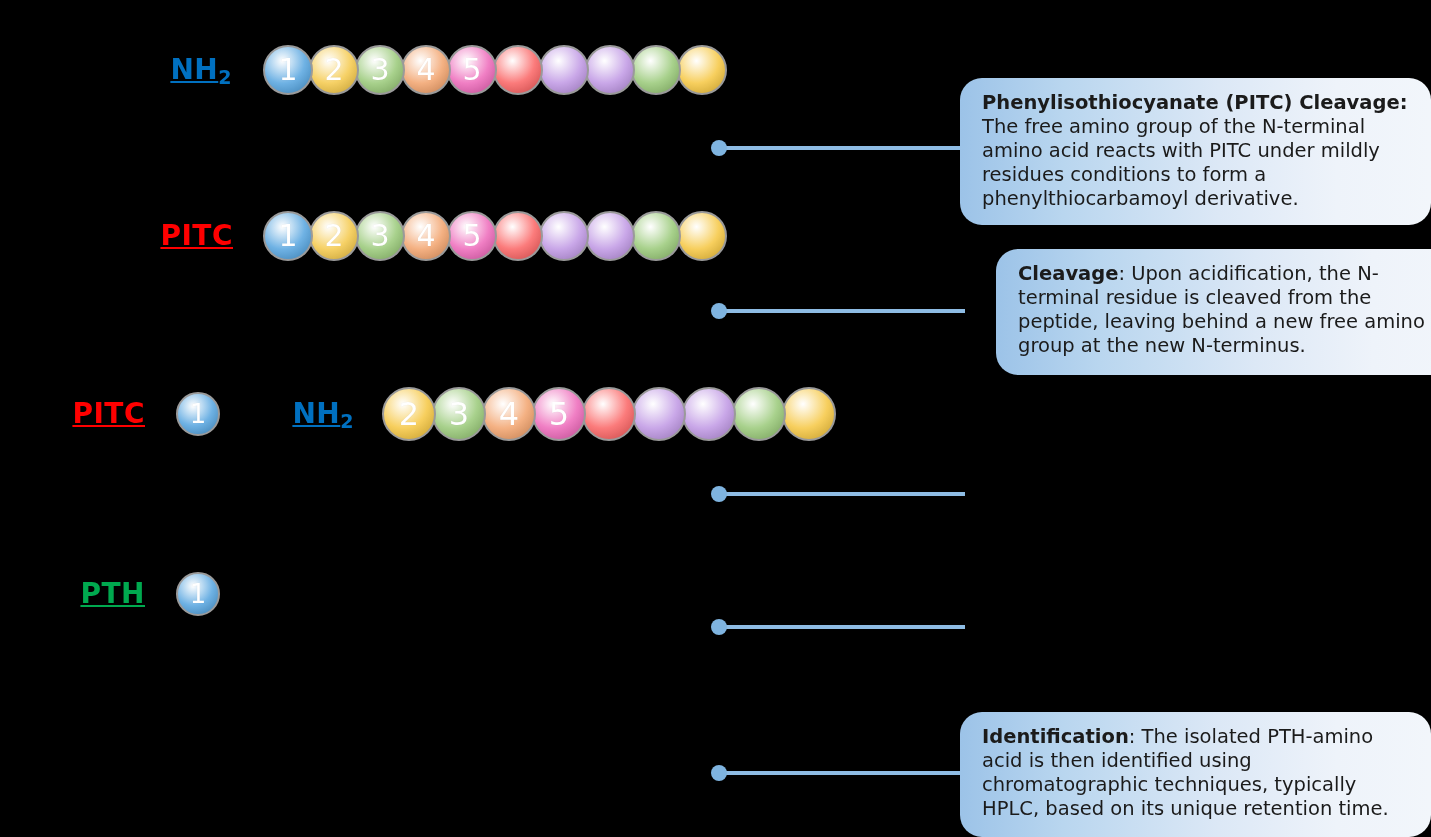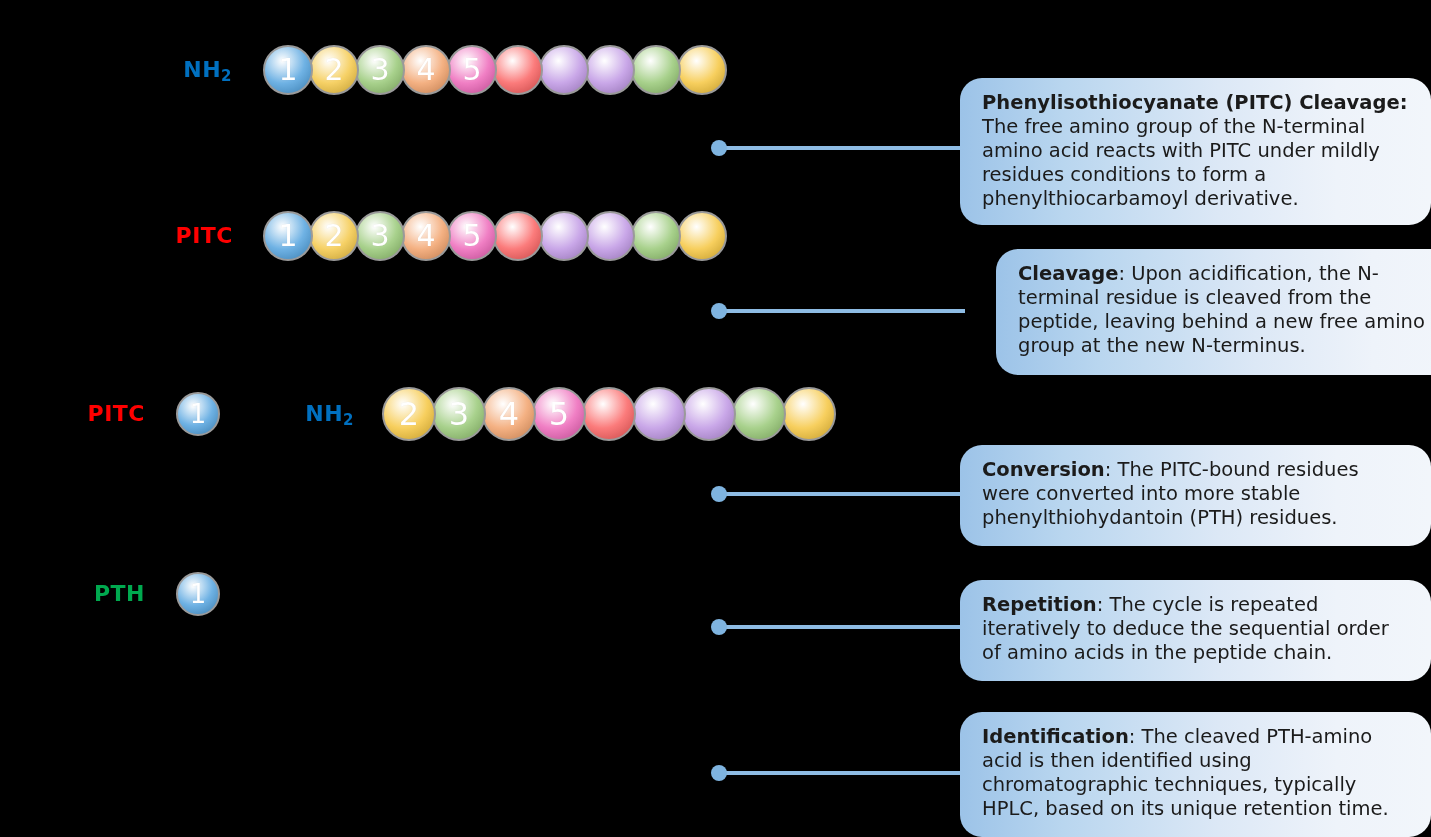--- a/index.html
+++ b/index.html
@@ -25,24 +25,25 @@
     position: absolute;
     left: 0;
     width: 950px;
     height: 0;
   }
 
   .tag {
     position: absolute;
     transform: translate(-100%, -50%);
     font-weight: bold;
-    font-size: 22px;
+    font-size: 28px;
     letter-spacing: 0.5px;
     white-space: nowrap;
     line-height: 1;
+    text-decoration: underline;
   }
   .tag sub {
     font-size: 0.68em;
     vertical-align: baseline;
     position: relative;
     top: 0.28em;
     font-weight: bold;
   }
 
   .chain {
@@ -227,20 +228,18 @@
       </div>
     </div>
     <div class="connector" style="left: 719px; top: 148px; width: 246px; background: rgb(142, 188, 228);"></div>
     <div class="connector-dot" style="left: 719px; top: 148px; background: rgb(127, 180, 224);"></div>
     <div class="callout" style="left: 960px; top: 78px; width: 471px; min-height: 143px;"><span class="lead">Phenylisothiocyanate (PITC) Cleavage:</span><span> The free amino group of the N-terminal amino acid reacts with PITC under mildly residues conditions to form a phenylthiocarbamoyl derivative.</span></div>
     <div class="connector" style="left: 719px; top: 311px; width: 246px; background: rgb(142, 188, 228);"></div>
     <div class="connector-dot" style="left: 719px; top: 311px; background: rgb(127, 180, 224);"></div>
     <div class="callout" style="left: 996px; top: 249px; width: 471px; min-height: 126px;"><span class="lead">Cleavage</span><span>: Upon acidification, the N-terminal residue is cleaved from the peptide, leaving behind a new free amino group at the new N-terminus.</span></div>
     <div class="connector" style="left: 719px; top: 494px; width: 246px; background: rgb(142, 188, 228);"></div>
     <div class="connector-dot" style="left: 719px; top: 494px; background: rgb(127, 180, 224);"></div>
-    <div class="callout" style="left: 960px; top: 445px; width: 471px; min-height: 101px;"><span class="lead">Conversion</span><span>: The PITC-bound residues were converted into more stable phenylthiohydantoin (PTH) residues.</span></div>
     <div class="connector" style="left: 719px; top: 627px; width: 246px; background: rgb(142, 188, 228);"></div>
     <div class="connector-dot" style="left: 719px; top: 627px; background: rgb(127, 180, 224);"></div>
-    <div class="callout" style="left: 960px; top: 580px; width: 471px; min-height: 101px;"><span class="lead">Repetition</span><span>: The cycle is repeated iteratively to deduce the sequential order of amino acids in the peptide chain.</span></div>
     <div class="connector" style="left: 719px; top: 773px; width: 246px; background: rgb(142, 188, 228);"></div>
     <div class="connector-dot" style="left: 719px; top: 773px; background: rgb(127, 180, 224);"></div>
-    <div class="callout" style="left: 960px; top: 712px; width: 471px; min-height: 125px;"><span class="lead">Identification</span><span>: The cleaved PTH-amino acid is then identified using chromatographic techniques, typically HPLC, based on its unique retention time.</span></div>
+    <div class="callout" style="left: 960px; top: 712px; width: 471px; min-height: 125px;"><span class="lead">Identification</span><span>: The isolated PTH-amino acid is then identified using chromatographic techniques, typically HPLC, based on its unique retention time.</span></div>
   </div>
 
 </body></html>

